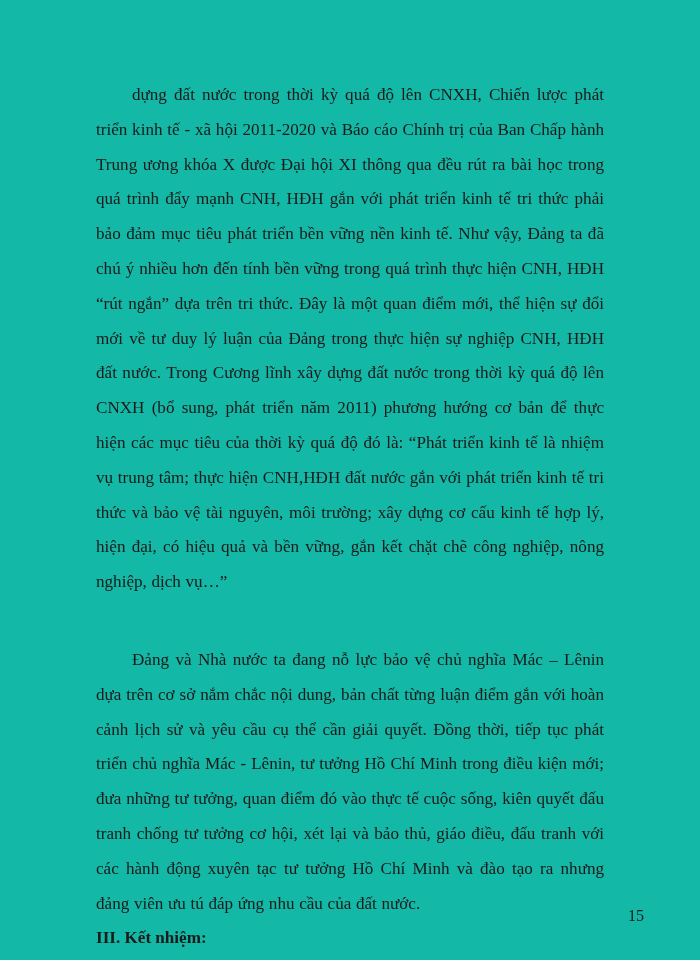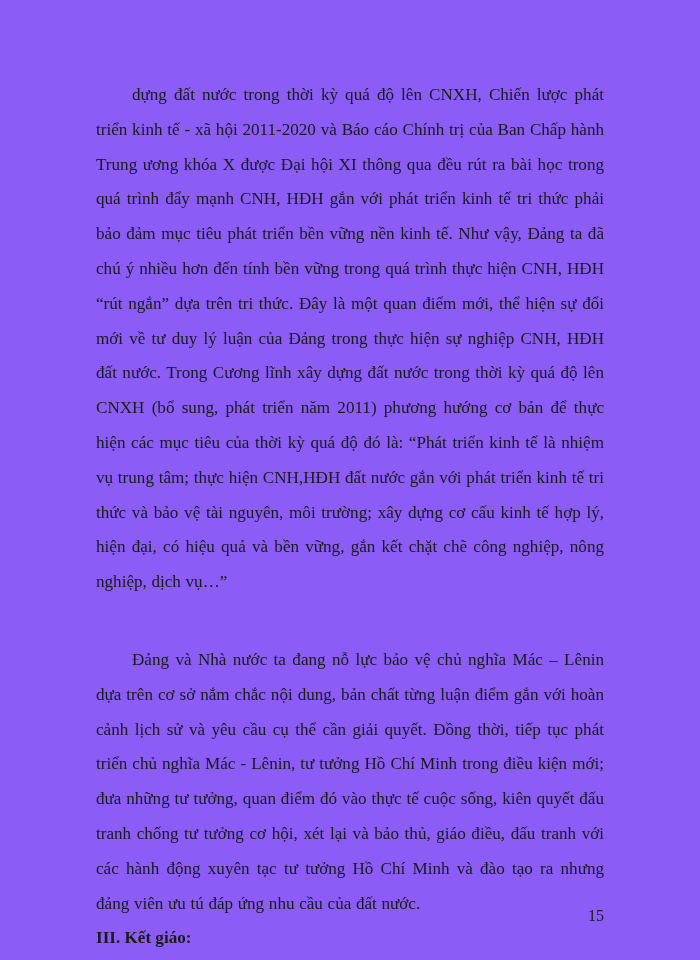--- a/index.html
+++ b/index.html
@@ -14,21 +14,21 @@
     font-family: "Liberation Serif", "DejaVu Serif", serif;
     color: #1a1a1a;
     overflow: hidden;
   }
   .page {
     position: absolute;
     left: 0;
     top: 0;
     width: 700px;
     height: 960px;
-    background: #8b5cf6;
+    background: #14b8a6;
   }
   .text-column {
     position: absolute;
     left: 96px;
     top: 78px;
     width: 508px;
   }
   p.body-par {
     margin: 0;
     font-size: 17.1px;
@@ -51,34 +51,35 @@
   }
   .page-number {
     position: absolute;
     left: 0;
     top: 906px;
     width: 604px;
     text-align: right;
     font-size: 16px;
     line-height: 20px;
     color: #1a1a1a;
+    padding-left: 40px;
   }
 </style>
 </head>
 <body>
 
 <div class="page">
 
   <div class="text-column">
 
     <p class="body-par">dựng đất nước trong thời kỳ quá độ lên CNXH, Chiến lược phát triển kinh tế - xã hội 2011-2020 và Báo cáo Chính trị của Ban Chấp hành Trung ương khóa X được Đại hội XI thông qua đều rút ra bài học trong quá trình đẩy mạnh CNH, HĐH gắn với phát triển kinh tế tri thức phải bảo đảm mục tiêu phát triển bền vững nền kinh tế. Như vậy, Đảng ta đã chú ý nhiều hơn đến tính bền vững trong quá trình thực hiện CNH, HĐH “rút ngắn” dựa trên tri thức. Đây là một quan điểm mới, thể hiện sự đổi mới về tư duy lý luận của Đảng trong thực hiện sự nghiệp CNH, HĐH đất nước. Trong Cương lĩnh xây dựng đất nước trong thời kỳ quá độ lên CNXH (bổ sung, phát triển năm 2011) phương hướng cơ bản để thực hiện các mục tiêu của thời kỳ quá độ đó là: “Phát triển kinh tế là nhiệm vụ trung tâm; thực hiện CNH,HĐH đất nước gắn với phát triển kinh tế tri thức và bảo vệ tài nguyên, môi trường; xây dựng cơ cấu kinh tế hợp lý, hiện đại, có hiệu quả và bền vững, gắn kết chặt chẽ công nghiệp, nông nghiệp, dịch vụ…”</p>
 
     <p class="body-par gap-before">Đảng và Nhà nước ta đang nỗ lực bảo vệ chủ nghĩa Mác – Lênin dựa trên cơ sở nắm chắc nội dung, bản chất từng luận điểm gắn với hoàn cảnh lịch sử và yêu cầu cụ thể cần giải quyết. Đồng thời, tiếp tục phát triển chủ nghĩa Mác - Lênin, tư tưởng Hồ Chí Minh trong điều kiện mới; đưa những tư tưởng, quan điểm đó vào thực tế cuộc sống, kiên quyết đấu tranh chống tư tưởng cơ hội, xét lại và bảo thủ, giáo điều, đấu tranh với các hành động xuyên tạc tư tưởng Hồ Chí Minh và đào tạo ra nhưng đảng viên ưu tú đáp ứng nhu cầu của đất nước.</p>
 
-    <h3 class="section-heading">III. Kết giáo:</h3>
+    <h3 class="section-heading">III. Kết nhiệm:</h3>
 
     <p class="body-par">Với dân tộc Việt Nam, Hồ Chí Minh là sự kết tinh của những gì tốt đẹp, ưu tú nhất của trí tuệ và tư tưởng, tình cảm đạo đức, nhân cách và lối sống của con người dân tộc Việt Nam từ truyền thống đến hiện tại. Tinh hoa của</p>
 
   </div>
 
   <div class="page-number">15</div>
 
 </div>
 
 </body></html>

